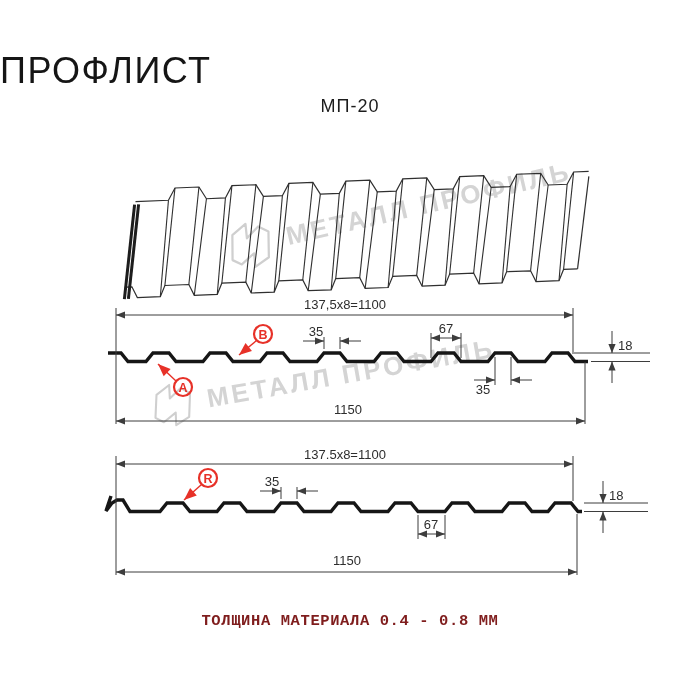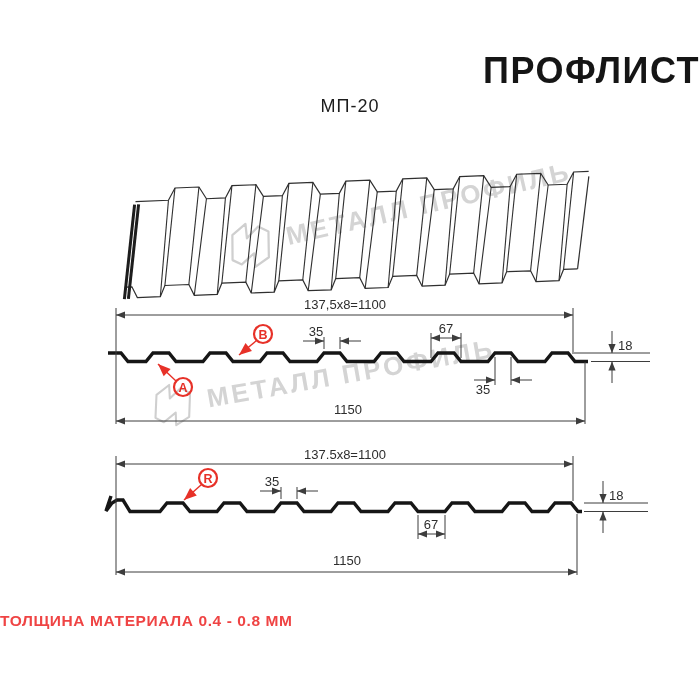--- a/index.html
+++ b/index.html
@@ -1,30 +1,30 @@
 <!DOCTYPE html>
 <html><head>
 <meta charset="utf-8">
 <style>
   html,body{margin:0;padding:0;}
   body{
     width:700px;height:700px;position:relative;overflow:hidden;
     background:#ffffff;font-family:"Liberation Sans",sans-serif;
   }
   .page-title{
-    position:absolute;top:50px;left:0;width:700px;text-align:right;
-    font-size:36px;font-weight:bold;letter-spacing:1.5px;color:#151515;
+    position:absolute;top:50px;left:0;width:700px;text-align:left;
+    font-size:36px;font-weight:normal;letter-spacing:1.5px;color:#151515;
   }
   .page-subtitle{
     position:absolute;top:96px;left:0;width:700px;text-align:center;
     font-size:18px;font-weight:normal;letter-spacing:1px;color:#1c1c1c;
   }
   .footer-note{
-    position:absolute;top:612px;left:0;width:700px;
-    font-size:15.5px;font-weight:bold;letter-spacing:0.6px;color:#ef4444;
+    position:absolute;top:612px;left:0;width:700px;text-align:center;
+    font-size:15.5px;font-weight:bold;letter-spacing:0.6px;color:#7f1d1d;font-family:Liberation Mono, monospace;
   }
   .watermark{
     position:absolute;display:flex;align-items:center;gap:10px;
     z-index:1;pointer-events:none;
   }
   .watermark .wm-text{
     font-size:26px;font-weight:bold;letter-spacing:3px;color:#d4d4d4;
     white-space:nowrap;
   }
   #wm1{left:224px;top:224px;transform:rotate(-13deg);transform-origin:left center;}

